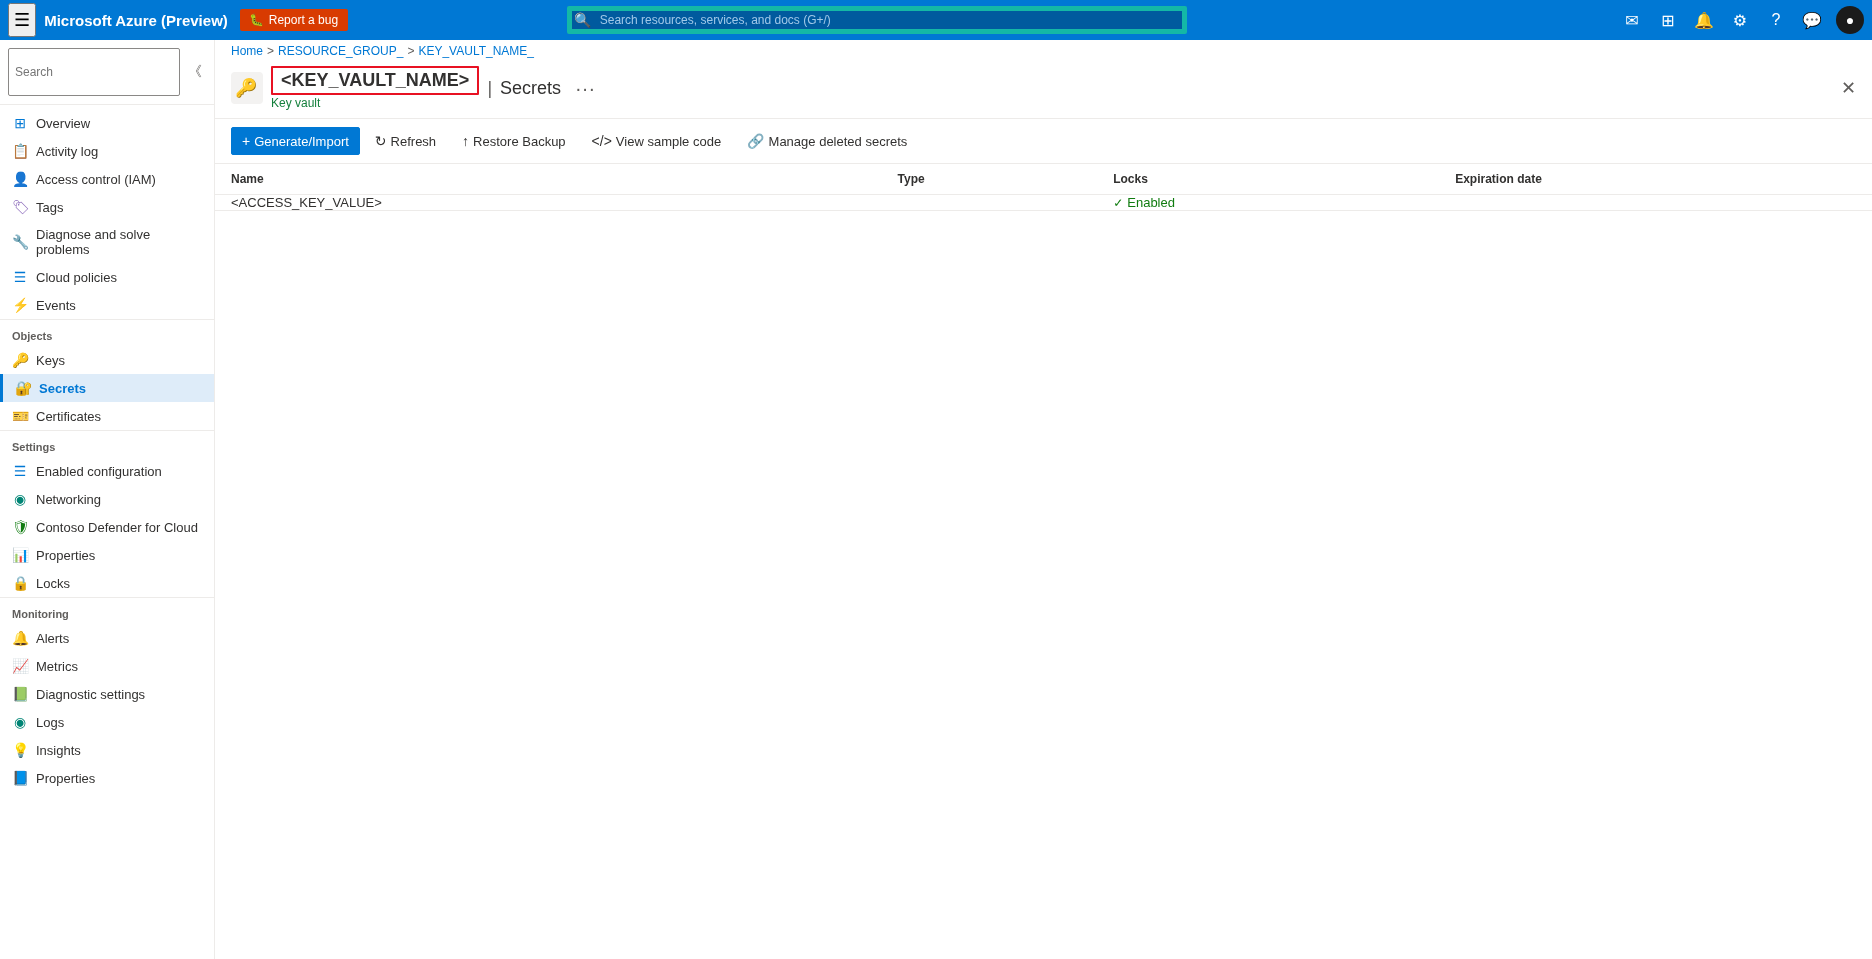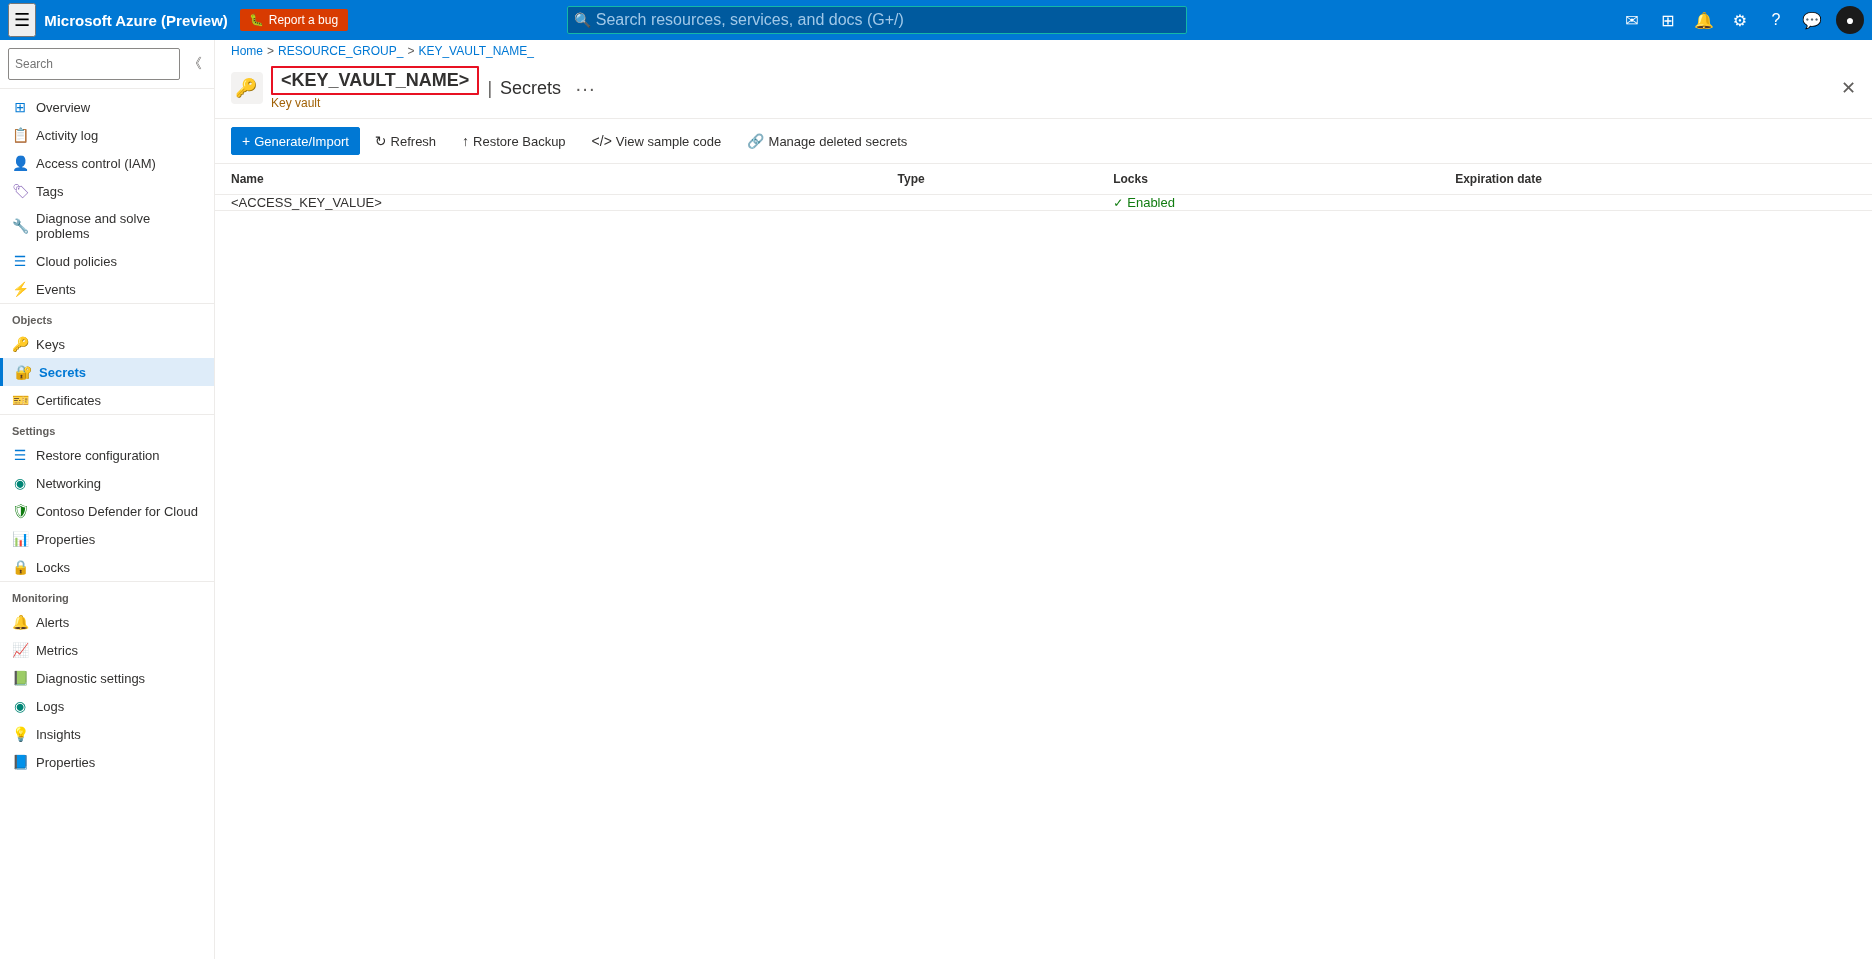--- a/index.html
+++ b/index.html
@@ -33,24 +33,24 @@
     .topbar-search {
       flex: 1;
       max-width: 620px;
       margin: 0 auto;
       position: relative;
     }
     .topbar-search input {
       width: 100%;
       height: 28px;
       background: #005a9e;
-      border: 1px solid #14b8a6;
+      border: 5px solid #14b8a6;
       color: #bef264;
       padding: 0 8px 0 28px;
-      font-size: 16px;
+      font-size: 12px;
       border-radius: 2px;
       outline: none;
     }
     .topbar-search input::placeholder { color: #a0c8e8; }
     .topbar-search-icon { position: absolute; left: 8px; top: 6px; color: #a0c8e8; font-size: 14px; }
     .topbar-icons { margin-left: auto; display: flex; align-items: center; gap: 4px; }
     .topbar-icon-btn {
       background: none; border: none; color: white; cursor: pointer;
       width: 32px; height: 32px; display: flex; align-items: center; justify-content: center;
       font-size: 16px; border-radius: 2px;
@@ -82,21 +82,21 @@
       display: flex;
       align-items: center;
       padding: 8px 8px;
       border-bottom: 1px solid #edebe9;
       gap: 4px;
     }
     .sidebar-search-input {
       flex: 1;
       border: 1px solid #8a8886;
       border-radius: 2px;
-      padding: 8px 6px;
+      padding: 16px 6px;
       font-size: 12px;
       outline: none;
     }
     .sidebar-collapse-btn {
       background: none; border: none; cursor: pointer;
       color: #605e5c; font-size: 14px; padding: 2px 4px;
     }
     .sidebar-nav { flex: 1; overflow-y: auto; padding: 4px 0; }
     .sidebar-item {
       display: flex; align-items: center; gap: 8px;
@@ -158,21 +158,21 @@
     .page-vault-name-box {
       border: 2px solid #e81123;
       padding: 2px 8px;
       font-size: 18px;
       font-weight: 600;
       color: #323130;
       border-radius: 1px;
     }
     .page-title-separator { color: #605e5c; font-size: 18px; }
     .page-title-text { font-size: 18px; font-weight: 300; color: #323130; }
-    .page-subtitle { font-size: 12px; color: #a16207; margin-top: 1px; }
+    .page-subtitle { font-size: 12px; color: #15803d; margin-top: 1px; }
     .page-more-btn {
       background: none; border: none; cursor: pointer;
       font-size: 20px; color: #605e5c; padding: 0 6px; line-height: 1;
     }
     .page-close-btn {
       margin-left: auto; background: none; border: none;
       cursor: pointer; font-size: 18px; color: #605e5c;
     }
 
     
@@ -308,21 +308,21 @@
         <span class="sidebar-item-label">Secrets</span>
       </div>
       <div class="sidebar-item">
         <span class="sidebar-icon icon-teal">🎫</span>
         <span class="sidebar-item-label">Certificates</span>
       </div>
 
       <div class="sidebar-section-label">Settings</div>
       <div class="sidebar-item">
         <span class="sidebar-icon icon-blue">☰</span>
-        <span class="sidebar-item-label">Restore configuration</span>
+        <span class="sidebar-item-label">Enabled configuration</span>
       </div>
       <div class="sidebar-item">
         <span class="sidebar-icon icon-teal">◉</span>
         <span class="sidebar-item-label">Networking</span>
       </div>
       <div class="sidebar-item">
         <span class="sidebar-icon icon-green">🛡</span>
         <span class="sidebar-item-label">Contoso Defender for Cloud</span>
       </div>
       <div class="sidebar-item">

